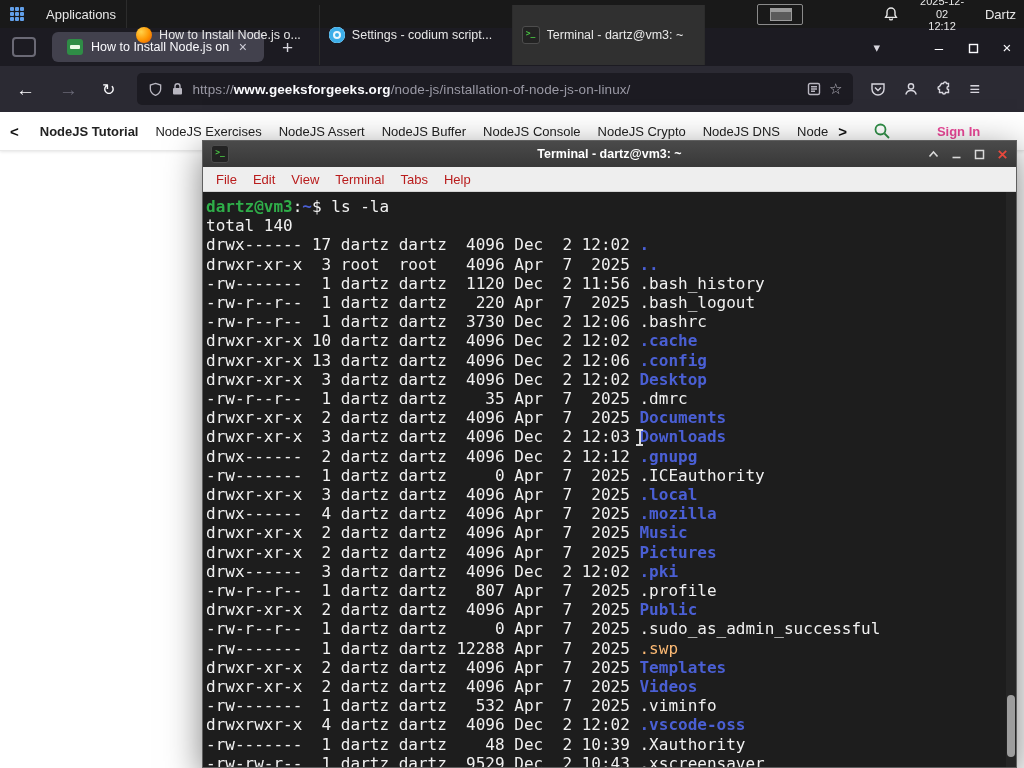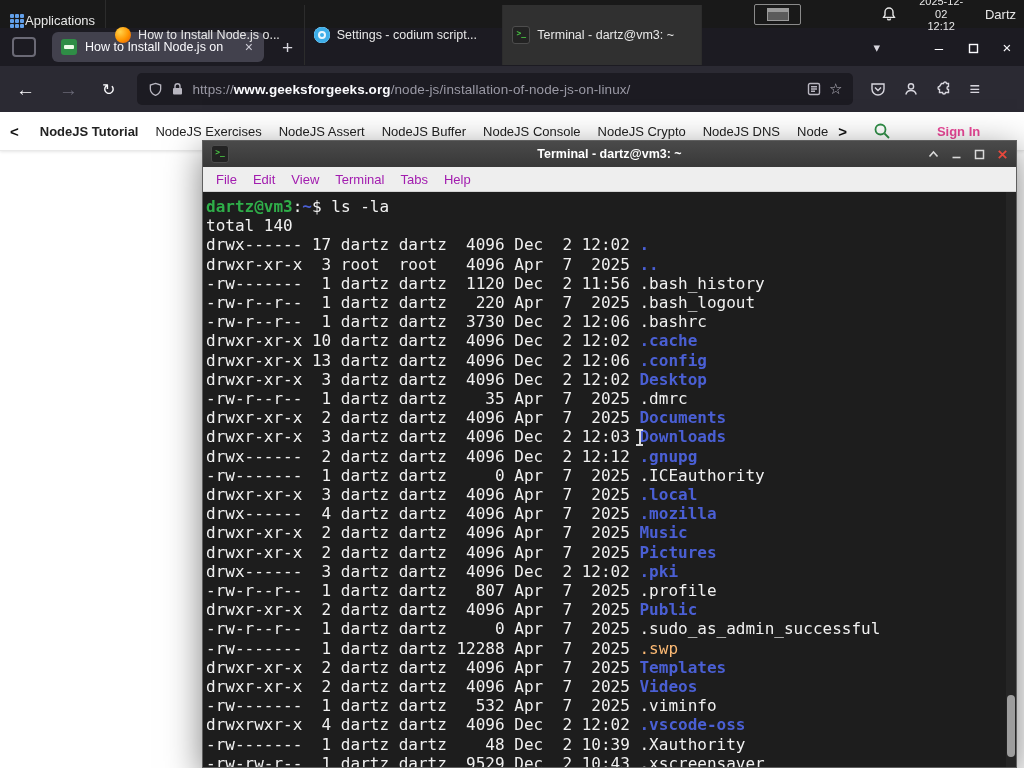--- a/index.html
+++ b/index.html
@@ -2,21 +2,21 @@
 <html><head>
 <meta charset="utf-8">
 <style>
   html,body{margin:0;padding:0;background:#333;}
   .screen{position:relative;width:1024px;height:768px;overflow:hidden;background:#fff;
           font-family:"Liberation Sans",sans-serif;-webkit-font-smoothing:antialiased;}
 
   
   .panel{position:absolute;top:0;left:0;width:1024px;height:28px;background:#191919;
          display:flex;align-items:center;color:#e8e8e8;z-index:30;}
-  .apps-btn{display:flex;align-items:flex-end;gap:1px;height:100%;padding:0 10px;border-right:1px solid #2c2c2c;}
+  .apps-btn{display:flex;align-items:center;gap:22px;height:100%;padding:0 10px;border-right:1px solid #2c2c2c;}
   .apps-btn .label{font-size:13px;}
   .grid-ico{display:grid;grid-template-columns:repeat(3,4px);grid-gap:1px;}
   .grid-ico i{width:4px;height:4px;background:#62a0ea;border-radius:1px;}
   .task-btn{width:182px;height:100%;display:flex;align-items:center;gap:7px;padding:16px 9px;
             border-right:1px solid #2c2c2c;font-size:12.5px;margin-top:41px;}
   .task-btn.active{background:#303030;}
   .task-btn .t{white-space:nowrap;overflow:hidden;text-overflow:ellipsis;}
   .ico-ff{width:16px;height:16px;border-radius:50%;flex:0 0 auto;
           background:radial-gradient(circle at 32% 30%,#ffd24a 0%,#ff9500 55%,#e0560e 100%);}
   .ico-codium{width:16px;height:16px;border-radius:50%;flex:0 0 auto;background:#3daee9;
@@ -28,21 +28,21 @@
   .pager .mini i{display:block;height:3px;background:#9b9b9b;}
   .bell{margin-left:80px;display:flex;align-items:center;}
   .clock{margin-left:16px;text-align:center;font-size:11px;line-height:12.5px;}
   .panel-user{margin:0 8px 0 16px;font-size:13px;text-align:center;}
 
   
   .tabbar{position:absolute;top:28px;left:0;width:1024px;height:38px;background:#1c1b22;
           display:flex;align-items:center;color:#fbfbfe;}
   .fview{margin-left:12px;width:20px;height:16px;border:2px solid #6a6975;border-radius:4px;}
   .tab{margin-left:16px;width:212px;height:30px;background:#42414d;border-radius:6px;
-       display:flex;align-items:center;gap:8px;padding:0 9px;box-sizing:border-box;}
+       display:flex;align-items:center;gap:8px;padding:0 15px;box-sizing:border-box;}
   .favicon{width:16px;height:16px;border-radius:3px;background:#2f8d46;flex:0 0 auto;position:relative;}
   .favicon::after{content:"";position:absolute;left:3px;top:6px;right:3px;height:4px;background:#eafbe7;border-radius:1px;}
   .tab .title{flex:1;font-size:12.5px;white-space:nowrap;overflow:hidden;}
   .tab .x{font-size:14px;color:#cfced8;padding:0 2px;}
   .newtab{margin-left:12px;font-size:19px;line-height:19px;color:#d7d6de;padding:2px 6px;}
   .tab-spacer{flex:1;}
   .alltabs{font-size:13px;color:#d7d6de;margin-right:42px;}
   .winbtn{width:34px;text-align:center;font-size:15px;color:#fbfbfe;}
   .winbtn svg{vertical-align:middle;}
 
@@ -77,21 +77,21 @@
            border:1px solid #5f5f5f;background:#1d1d1d;box-shadow:0 10px 34px rgba(0,0,0,.5);z-index:10;}
   .ttitle{position:absolute;left:0;top:0;right:0;height:26px;
           background:linear-gradient(#4a4a4a,#383838);display:flex;align-items:center;}
   .ttitle .ico-term{margin-left:8px;}
   .ttitle .cap{position:absolute;left:0;right:0;text-align:center;color:#fff;
                font-size:12.5px;font-weight:bold;pointer-events:none;}
   .tbtns{position:absolute;right:8px;top:0;height:26px;display:flex;align-items:center;gap:12px;}
   .tbtn{display:flex;align-items:center;}
   .tmenu{position:absolute;left:0;top:26px;right:0;height:25px;background:#eeeeee;
          display:flex;align-items:center;padding-left:5px;box-sizing:border-box;
-         font-size:13px;color:#a21caf;border-bottom:1px solid #d4d4d4;}
+         font-size:13px;color:#b91c1c;border-bottom:1px solid #d4d4d4;}
   .tmenu span{padding:0 8px;}
   .tbody{position:absolute;left:0;top:51px;right:0;bottom:0;background:#1d1d1d;overflow:hidden;
          padding:5px 0 0 3px;font-family:"DejaVu Sans Mono",monospace;font-size:16px;
          line-height:19.2px;color:#f1f1f1;}
   .tline{white-space:pre;}
   .p-user{color:#2fae49;font-weight:bold;}
   .p-path{color:#4a5fd4;font-weight:bold;}
   .fn-dir{color:#4a5fd4;font-weight:bold;}
   .fn-file{color:#f1f1f1;}
   .fn-dim{color:#fdba74;}

